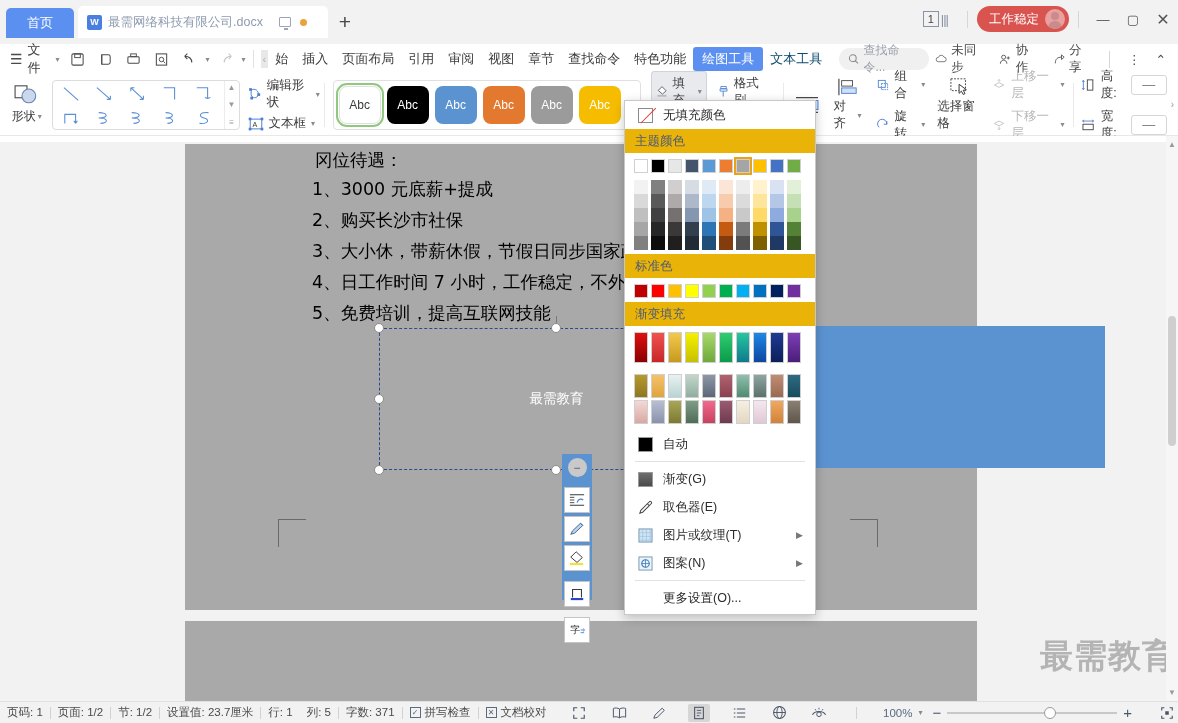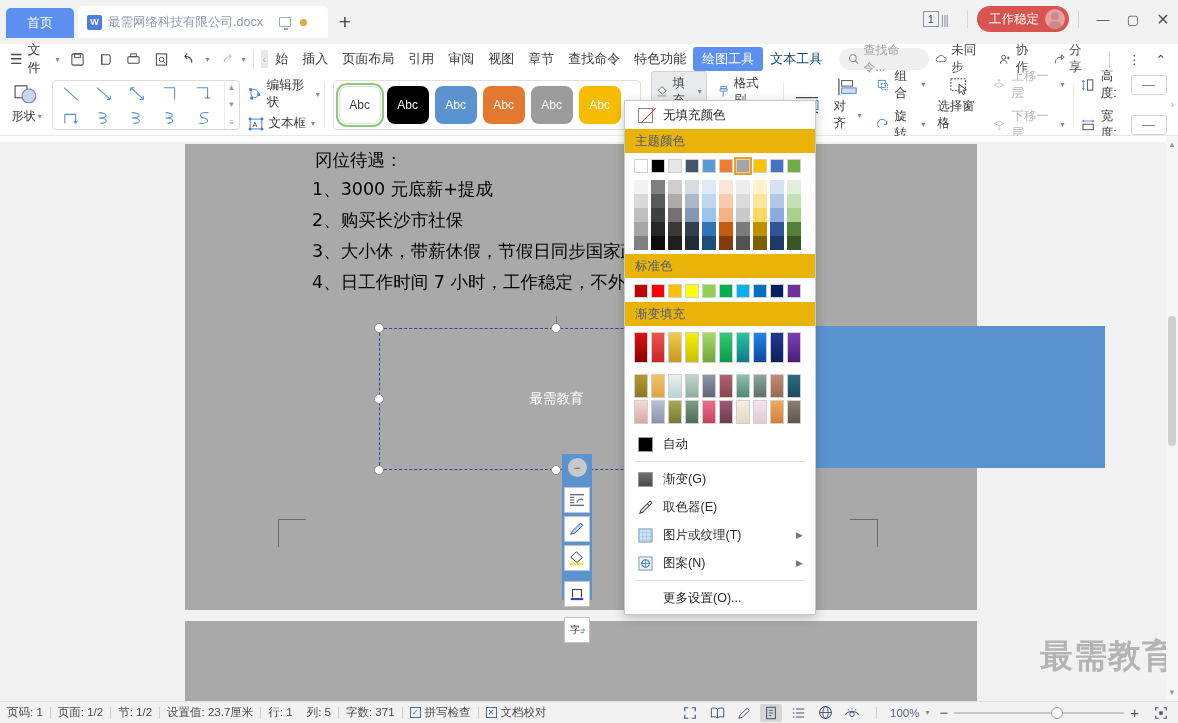--- a/index.html
+++ b/index.html
@@ -287,21 +287,21 @@
   .auto-sw { width:15px; height:15px; background:#000; border:1px solid #9a9a9a; }
 
   
   .statusbar {
     position:absolute; bottom:0; left:0; width:1178px; height:22px;
     background:#f2f2f2; border-top:1px solid #e0e0e0;
     display:flex; align-items:center; font-size:11.5px; color:#4a4a4a;
   }
   .sb-item { padding: 0 7px; white-space:nowrap; }
   .sb-sep { width:1px; height:12px; background:#d2d2d2; }
-  .sb-right { margin-left:auto; display:flex; align-items:center; gap:5px; padding-right:6px;}
+  .sb-right { margin-left:auto; display:flex; align-items:center; gap:18px; }
   .sb-ic {
     width:22px; height:18px; display:flex; align-items:center; justify-content:center;
     color:#4a5568;
   }
   .sb-ic.on { background:#d6d6d6; border-radius:2px; }
   .zoom-slider { display:flex; align-items:center; gap:6px; }
   .zs-track { width:170px; height:2px; background:#c8c8c8; position:relative; }
   .zs-knob {
     position:absolute; left: 97px; top:-5px; width:12px; height:12px;
     border-radius:50%; background:#fff; border:1px solid #9a9a9a;
@@ -700,20 +700,21 @@
 
   <div class="docarea">
     <div class="ruler-top"></div>
 
     <div class="page">
       <div class="doc-line" style="left:130px; top:4px;">冈位待遇：</div>
       <div class="doc-line" style="left:127px; top:33px;">1、3000 元底薪+提成</div>
       <div class="doc-line" style="left:127px; top:64px;">2、购买长沙市社保</div>
       <div class="doc-line" style="left:127px; top:95px;">3、大小休，带薪休假，节假日同步国家政策</div>
       <div class="doc-line" style="left:127px; top:126px;">4、日工作时间 7 小时，工作稳定，不外派</div>
+      <div class="doc-line" style="left:127px; top:157px;">5、免费培训，提高互联网技能</div>
 
       <div class="blue-shape"></div>
 
       <div class="corner-mark tl" style="left:93px; top:375px;"></div>
       <div class="corner-mark tr" style="left:665px; top:375px;"></div>
 
       <div class="rot-line" style="left:371px; top:172px;"></div>
       <div class="sel-shape">
         <div class="sel-label">最需教育</div>
       </div>

